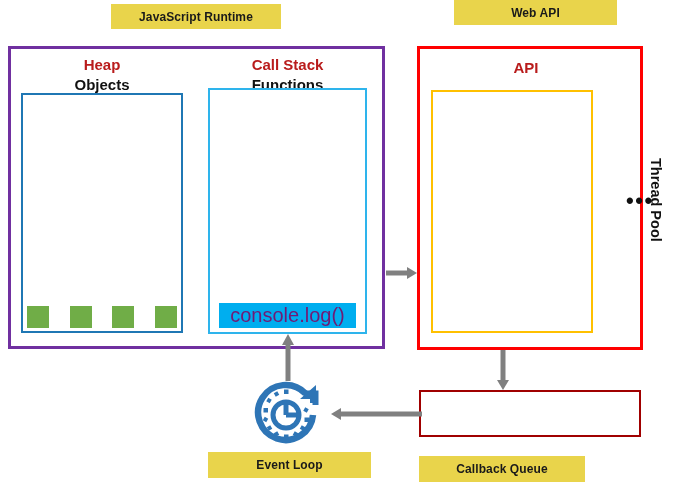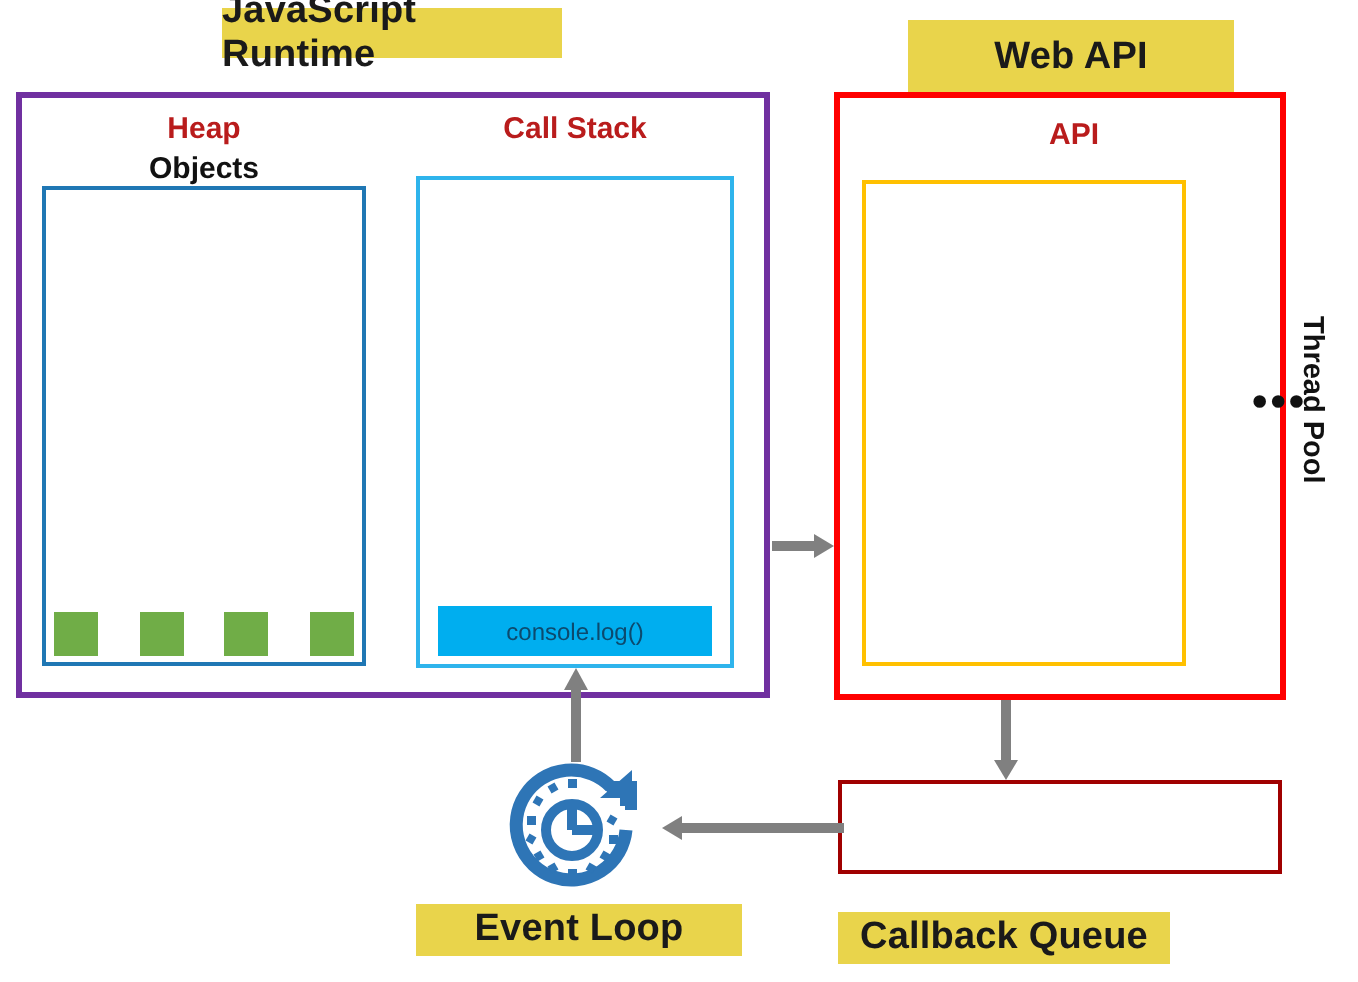--- a/index.html
+++ b/index.html
@@ -11,21 +11,21 @@
     overflow:hidden;
   }
   .stage{position:absolute;left:0;top:0;width:679px;height:491px;}
 
   
   .chip{
     position:absolute;
     background:#E9D44B;
     color:#1a1a1a;
     font-weight:bold;
-    font-size:19px;
+    font-size:12px;
     display:flex;align-items:center;justify-content:center;
     letter-spacing:.1px;
   }
 
   
   .runtime-box{
     position:absolute;
     left:8px;top:46px;width:377px;height:303px;
     border:3px solid #7030A0;
     box-sizing:border-box;
@@ -92,22 +92,22 @@
     display:flex;justify-content:space-between;align-items:center;
   }
   .heap-obj{
     width:22px;height:22px;background:#70AD47;
   }
 
   
   .fn-chip{
     position:absolute;
     background:#00AEEF;
-    color:#0c4a6e;
-    font-size:12px;
+    color:#701a75;
+    font-size:20px;
     display:flex;align-items:center;justify-content:center;
   }
   #console-chip{left:219px;top:303px;width:137px;height:25px;}
   #task-chip{left:431px;top:400px;width:140px;height:26px;}
 
   
   .threadpool{
     position:absolute;
     left:648px;top:158px;
     font-size:14.5px;font-weight:bold;color:#111;
@@ -132,56 +132,57 @@
 </style>
 </head>
 <body>
 
 <div class="stage">
 
   <div class="chip" id="chip-js-runtime" style="left:111px;top:4px;width:170px;height:25px;">
     <span>JavaScript Runtime</span>
   </div>
 
-  <div class="chip" id="chip-web-api" style="left:454px;top:10px;width:163px;height:38px;">
+  <div class="chip" id="chip-web-api" style="left:454px;top:0;width:163px;height:25px;">
     <span>Web API</span>
   </div>
 
   <div class="chip" id="chip-event-loop" style="left:208px;top:452px;width:163px;height:26px;">
     <span>Event Loop</span>
   </div>
 
   <div class="chip" id="chip-callback-queue" style="left:419px;top:456px;width:166px;height:26px;">
     <span>Callback Queue</span>
   </div>
 
   <div class="runtime-box"></div>
 
   <div class="sec-title" style="left:21px;top:56px;width:162px;">Heap</div>
   <div class="sec-sub" style="left:21px;top:76px;width:162px;">Objects</div>
 
   <div class="sec-title" style="left:208px;top:56px;width:159px;">Call Stack</div>
+  <div class="sec-sub" style="left:208px;top:76px;width:159px;">Functions</div>
 
   <div class="heap-inner"></div>
   <div class="callstack-inner"></div>
 
   <div class="heap-objs">
     <div class="heap-obj"></div>
     <div class="heap-obj"></div>
     <div class="heap-obj"></div>
     <div class="heap-obj"></div>
   </div>
 
   <div class="fn-chip" id="console-chip">
     <span>console.log()</span>
   </div>
 
   <div class="webapi-box"></div>
 
-  <div class="sec-title" style="left:456px;top:59px;width:162px;">API</div>
+  <div class="sec-title" style="left:445px;top:59px;width:162px;">API</div>
 
   <div class="api-inner"></div>
 
   <div class="ellipsis-dots">•••</div>
 
   <div class="threadpool">Thread Pool</div>
 
   <div class="callback-box"></div>
 
 

